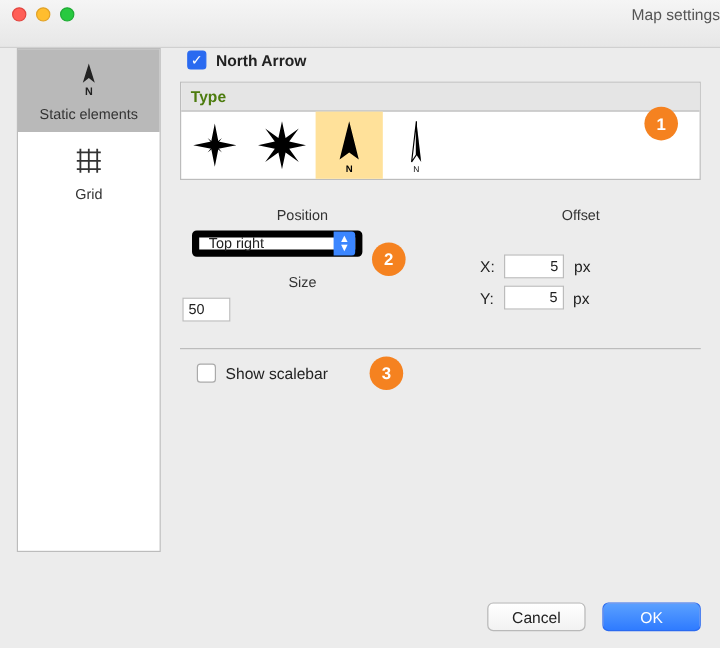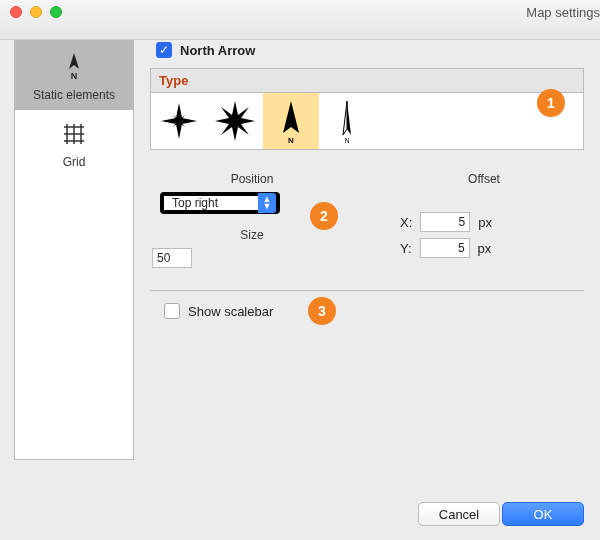--- a/index.html
+++ b/index.html
@@ -33,50 +33,50 @@
   .side-label { font-size:12px; }
 
   .main { position:absolute; top:40px; left:150px; right:16px; }
 
   .checkline { display:flex; align-items:center; gap:8px; margin:2px 0 10px 6px; }
   .chk { width:16px; height:16px; border-radius:3px; border:1px solid #aaa; background:#fff; display:flex; align-items:center; justify-content:center; }
   .chk.checkedblue { background:#2a6af0; border-color:#2a6af0; color:#fff; font-size:12px; }
   .bold { font-weight:600; }
 
   .type-box { border:1px solid #bcbcbc; background:#fff; }
-  .type-head { background:#e5e5e5; border-bottom:1px solid #bcbcbc; padding:4px 8px; font-weight:600; font-size:13px; color:#c2410c; }
+  .type-head { background:#e5e5e5; border-bottom:1px solid #bcbcbc; padding:4px 8px; font-weight:600; font-size:13px; color:#4d7c0f; }
   .type-body { display:flex; align-items:center; height:56px; }
   .type-cell { width:56px; height:56px; display:flex; align-items:center; justify-content:center; }
   .type-cell.selected { background:#ffe19a; }
 
   .sec-row { display:flex; margin-top:18px; gap:30px; }
   .col { flex:1; }
   .lbl { font-size:12px; color:#333; margin:4px 0 6px 2px;text-align:center; }
 
   .select {
-    width:120px; height:22px; border:4px solid #000000; border-radius:4px;
+    width:142px; height:22px; border:6px solid #000000; border-radius:4px;
     background:#fff; display:flex; align-items:center; justify-content:space-between;
     padding:0 0 0 8px; font-size:12px;
   }
   .select .arrows { width:18px; height:20px; background:#3b86ff; border-radius:0 3px 3px 0; color:#fff; font-size:9px; display:flex; flex-direction:column; align-items:center; justify-content:center; line-height:7px;}
   .numbox { width:50px; height:20px; border:1px solid #bcbcbc; background:#fff; text-align:right; padding:0 4px; font-size:12px; line-height:18px; display:inline-block;}
   .numbox.w40 { width:40px; }
   .kv { display:flex; align-items:center; gap:8px; margin:6px 0; }
 
   .section-head { display:flex; align-items:center; gap:10px; margin-top:22px; }
   .section-head .rule { flex:1; height:1px; background:#bcbcbc; }
   .section-head .title { font-weight:600; font-size:13px; }
 
   .badge {
     width:28px; height:28px; border-radius:50%; background:#f58220; color:#fff;
     font-weight:700; display:flex; align-items:center; justify-content:center;
     position:absolute; font-size:14px;
   }
 
-  .footer { position:absolute; right:16px; bottom:14px; display:flex; gap:2px; }
+  .footer { position:absolute; right:16px; bottom:14px; display:flex; gap:14px; }
   .btn { width:82px; height:24px; border:1px solid #b9b9b9; border-radius:5px; background:linear-gradient(#fff,#f2f2f2); font-size:13px; display:flex; align-items:center; justify-content:center;}
   .btn.primary { background:linear-gradient(#5aa0ff,#2f7bff); border-color:#2a6af0; color:#fff; }
 </style>
 </head>
 <body>
 
 <div class="titlebar">
   <div class="traffic">
     <span class="tl-close"></span>
     <span class="tl-min"></span>

